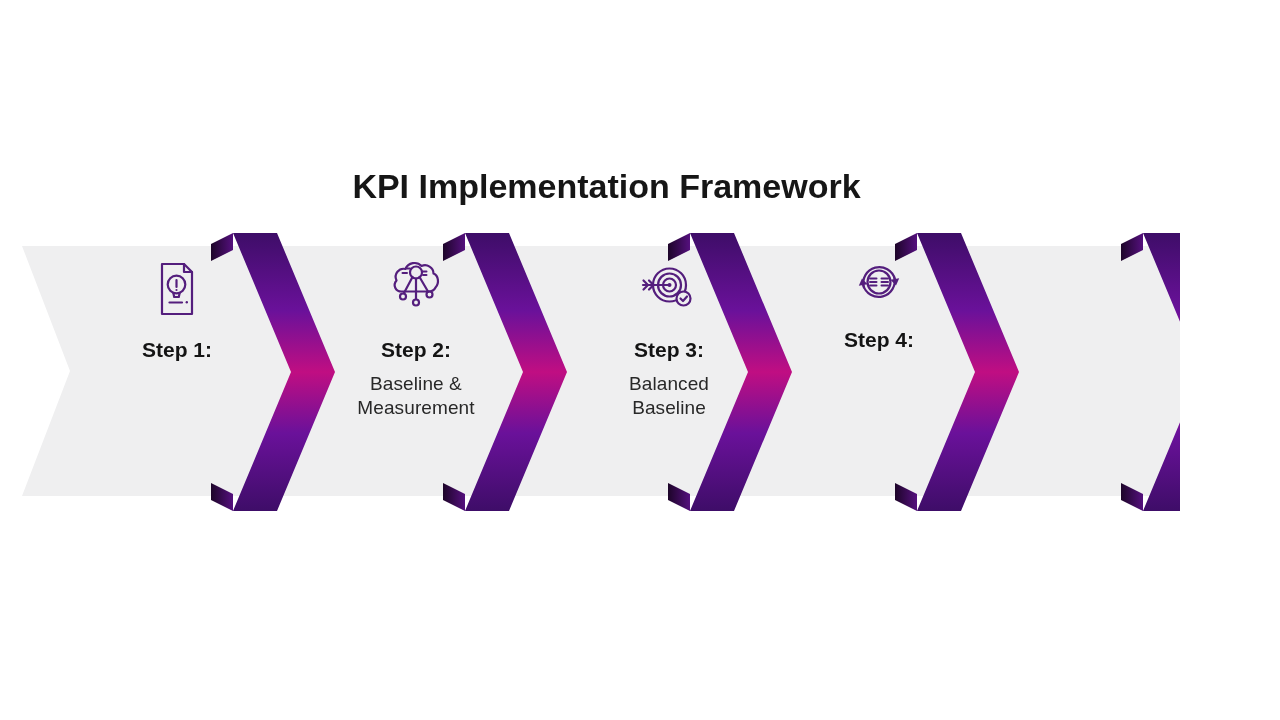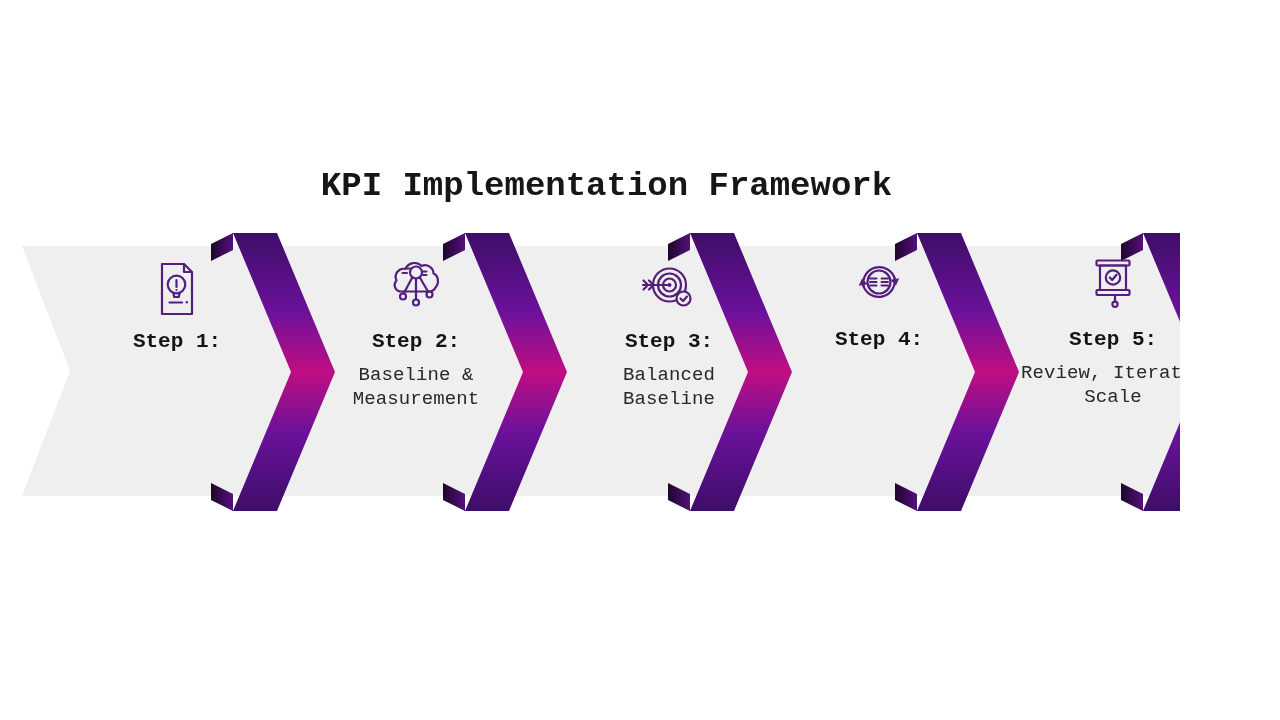--- a/index.html
+++ b/index.html
@@ -1,37 +1,37 @@
 <!DOCTYPE html>
 <html><head>
 <meta charset="utf-8">
 <style>
   html,body{margin:0;padding:0;background:#ffffff;}
   .canvas{
     position:relative;width:1180px;height:720px;overflow:hidden;background:#ffffff;
-    font-family:Liberation Mono, monospace;
+    font-family:Liberation Sans, sans-serif;
   }
   .title{
     position:absolute;top:167px;left:33px;right:0;margin:0;
     text-align:center;font-size:34px;font-weight:700;color:#161616;letter-spacing:0px;
   }
   .band{
     position:absolute;left:22px;top:246px;width:1174px;height:250px;background:#efeff0;
     clip-path:polygon(0 0,100% 0,100% 100%,0 100%,48px 50%);
   }
   .chevron{position:absolute;top:233px;width:124px;height:278px;}
   .c1{left:211px}.c2{left:443px}.c3{left:668px}.c4{left:895px}.c5{left:1121px}
   .step{
     position:absolute;top:256px;width:190px;display:flex;flex-direction:column;align-items:center;
     text-align:center;
   }
   .s1{left:82px}.s2{left:321px}.s3{left:574px}.s4{left:784px}.s5{left:1018px}
   .icon-wrap{height:66px;display:flex;align-items:center;justify-content:center;}
   .step.high .icon-wrap{height:58px;}
-  .step-label{margin-top:8px;font-size:21px;font-weight:700;color:#141414;}
+  .step-label{margin-top:16px;font-size:21px;font-weight:700;color:#141414;}
   .step.high .step-label{margin-top:14px;}
   .step-desc{margin-top:10px;font-size:19px;color:#282828;line-height:24px;white-space:pre-line;letter-spacing:.1px;}
   .icon{stroke:#541e7d;fill:none;stroke-width:2.2;stroke-linecap:round;stroke-linejoin:round;}
   .icon .fill{fill:#541e7d;stroke:none;}
   .icon .badge{fill:#efeff0;}
   .icon .thin{stroke-width:2;}
 </style>
 </head>
 <body>
 
@@ -152,30 +152,14 @@
         <line class="thin" x1="30.5" y1="31.5" x2="37" y2="31.5"></line>
         <path d="M12.8 33.3 A16 16 0 1 1 43.8 25.0"></path>
         <polygon class="fill" points="48.2,24.2 39.4,25.8 45.0,31.5"></polygon>
         <path d="M43.2 22.7 A16 16 0 1 1 12.2 31.0"></path>
         <polygon class="fill" points="7.8,31.8 16.6,30.2 11.0,24.5"></polygon>
       </svg>
     </div>
     <div class="step-label">Step 4:</div>
   </div>
 
-  <div class="step s5 high">
-    <div class="icon-wrap">
-      <svg class="icon" width="56" height="62" viewBox="0 0 56 62">
-        <rect x="11.5" y="6.5" width="33" height="5" rx="1"></rect>
-        <rect x="15" y="11.5" width="26" height="24.5"></rect>
-        <circle cx="28" cy="23.5" r="7.2"></circle>
-        <path d="M24.8 23.5 L27.2 26 L31.5 20.8"></path>
-        <rect x="11.5" y="36" width="33" height="5" rx="1"></rect>
-        <line x1="30" y1="41" x2="30" y2="47.5"></line>
-        <circle cx="30" cy="50.2" r="2.6"></circle>
-      </svg>
-    </div>
-    <div class="step-label">Step 5:</div>
-    <div class="step-desc">Review, Iterate,
-Scale</div>
-  </div>
 
 </div>
 
 </body></html>

